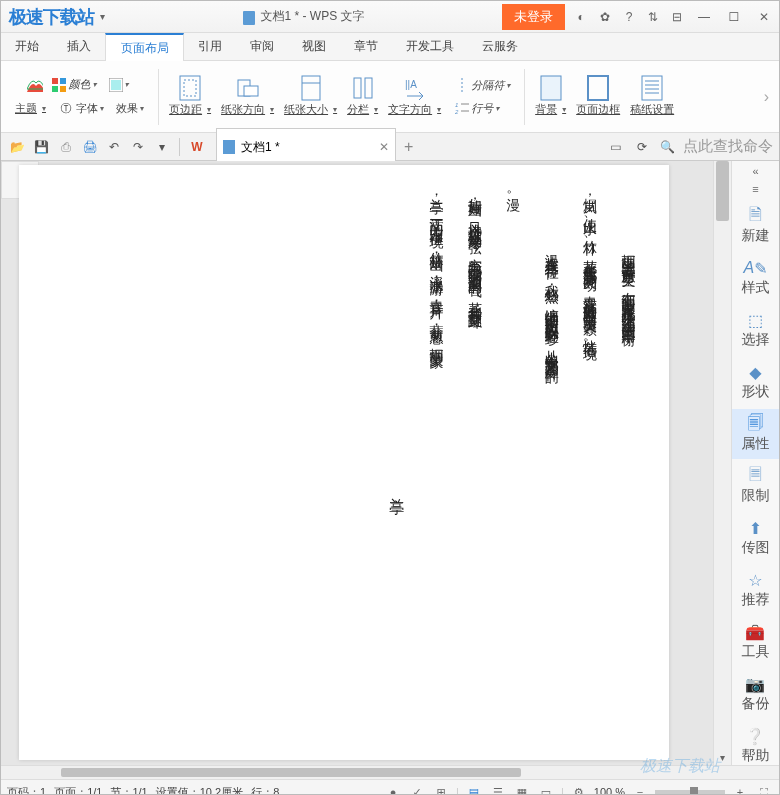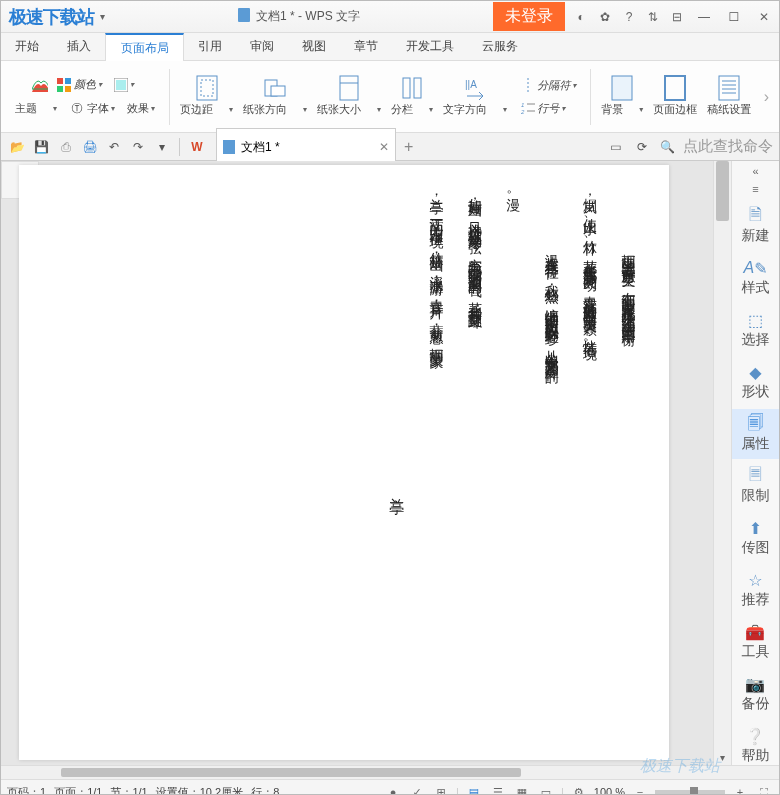--- a/index.html
+++ b/index.html
@@ -3,41 +3,41 @@
 <meta charset="utf-8">
 <style>
 * { margin: 0; padding: 0; box-sizing: border-box; font-family: "Microsoft YaHei", sans-serif; }
 body { background: #fff; width: 780px; height: 795px; overflow: hidden; border: 1px solid #bbb; }
 
 
 .titlebar { height: 32px; background: linear-gradient(#fafafa,#f2f2f2); border-bottom: 1px solid #ddd; display: flex; align-items: center; font-size: 12px; }
 .titlebar .left { display: flex; align-items: center; gap: 4px; padding-left: 8px; }
 .titlebar .logo { color: #2b7fd4; font-weight: bold; font-size: 18px; letter-spacing: -1px; }
 .titlebar .dropdown { color: #666; font-size: 10px; margin-left: 2px; }
-.titlebar .center { flex: 1; display: flex; align-items: flex-start; justify-content: center; gap: 6px; color: #555; }
+.titlebar .center { flex: 1; display: flex; align-items: flex-end; justify-content: center; gap: 6px; color: #555; }
 .titlebar .doc-icon { width: 12px; height: 14px; background: #5b9bd5; display: inline-block; border-radius: 1px; }
 .titlebar .right { display: flex; align-items: center; gap: 0; }
-.titlebar .login-btn { background: #ff6a2b; color: #fff; padding: 4px 12px; font-size: 16px; margin-right: 4px; }
+.titlebar .login-btn { background: #ff6a2b; color: #fff; padding: 4px 12px; font-size: 13px; margin-right: 4px; }
 .titlebar .icon-btn { width: 24px; height: 24px; display: flex; align-items: center; justify-content: center; color: #666; }
 .win-btn { width: 30px; height: 32px; display: flex; align-items: center; justify-content: center; color: #555; }
 .win-btn.close { color: #666; }
 
 
 .menu-tabs { height: 28px; background: #f5f5f5; border-bottom: 1px solid #ddd; display: flex; align-items: stretch; font-size: 12px; }
 .menu-tab { padding: 0 14px; display: flex; align-items: center; color: #444; cursor: pointer; }
 .menu-tab.active { background: #fff; color: #2b7fd4; border-top: 2px solid #2b7fd4; border-left: 1px solid #ddd; border-right: 1px solid #ddd; margin-bottom: -1px; padding-left: 15px; }
 
 
 .ribbon { height: 72px; background: #fdfdfd; border-bottom: 1px solid #ddd; display: flex; align-items: center; padding: 4px 6px; gap: 2px; }
 .ribbon-group { display: flex; flex-direction: column; align-items: center; padding: 0 4px; }
 .ribbon-sep { width: 1px; height: 56px; background: #e0e0e0; margin: 0 4px; }
 .ribbon-row { display: flex; align-items: center; gap: 4px; }
 .ribbon-big { display: flex; flex-direction: column; align-items: center; gap: 2px; padding: 2px 4px; cursor: pointer; }
 .ribbon-icon-lg { width: 24px; height: 24px; display: flex; align-items: center; justify-content: center; }
-.ribbon-label { font-size: 11px; color: #444; white-space: nowrap; display: flex; align-items: center; gap: 16px; }
+.ribbon-label { font-size: 11px; color: #444; white-space: nowrap; display: flex; align-items: center; gap: 5px; text-decoration: underline; }
 .drop-tri { font-size: 8px; color: #666; }
 .small-item { display: flex; align-items: center; gap: 2px; font-size: 11px; color: #444; padding: 2px 4px; cursor: pointer; white-space: nowrap; }
 .small-icon { width: 16px; height: 16px; display: inline-flex; align-items: center; justify-content: center; }
 
 
 .qat-row { height: 28px; background: #f2f2f2; border-bottom: 1px solid #ccc; display: flex; align-items: center; padding: 0 6px; font-size: 12px; gap: 2px; }
 .qat-btn { width: 22px; height: 22px; display: flex; align-items: center; justify-content: center; cursor: pointer; color: #555; }
 .qat-sep { width: 1px; height: 18px; background: #ccc; margin: 0 4px; }
 .doc-tab { display: flex; align-items: center; background: #fff; border: 1px solid #ccc; border-bottom: none; padding: 18px 6px; gap: 6px; height: 36px; margin-left: 6px; min-width: 180px; }
 .doc-tab .doc-icon-sm { width: 12px; height: 14px; background: #5b9bd5; }

